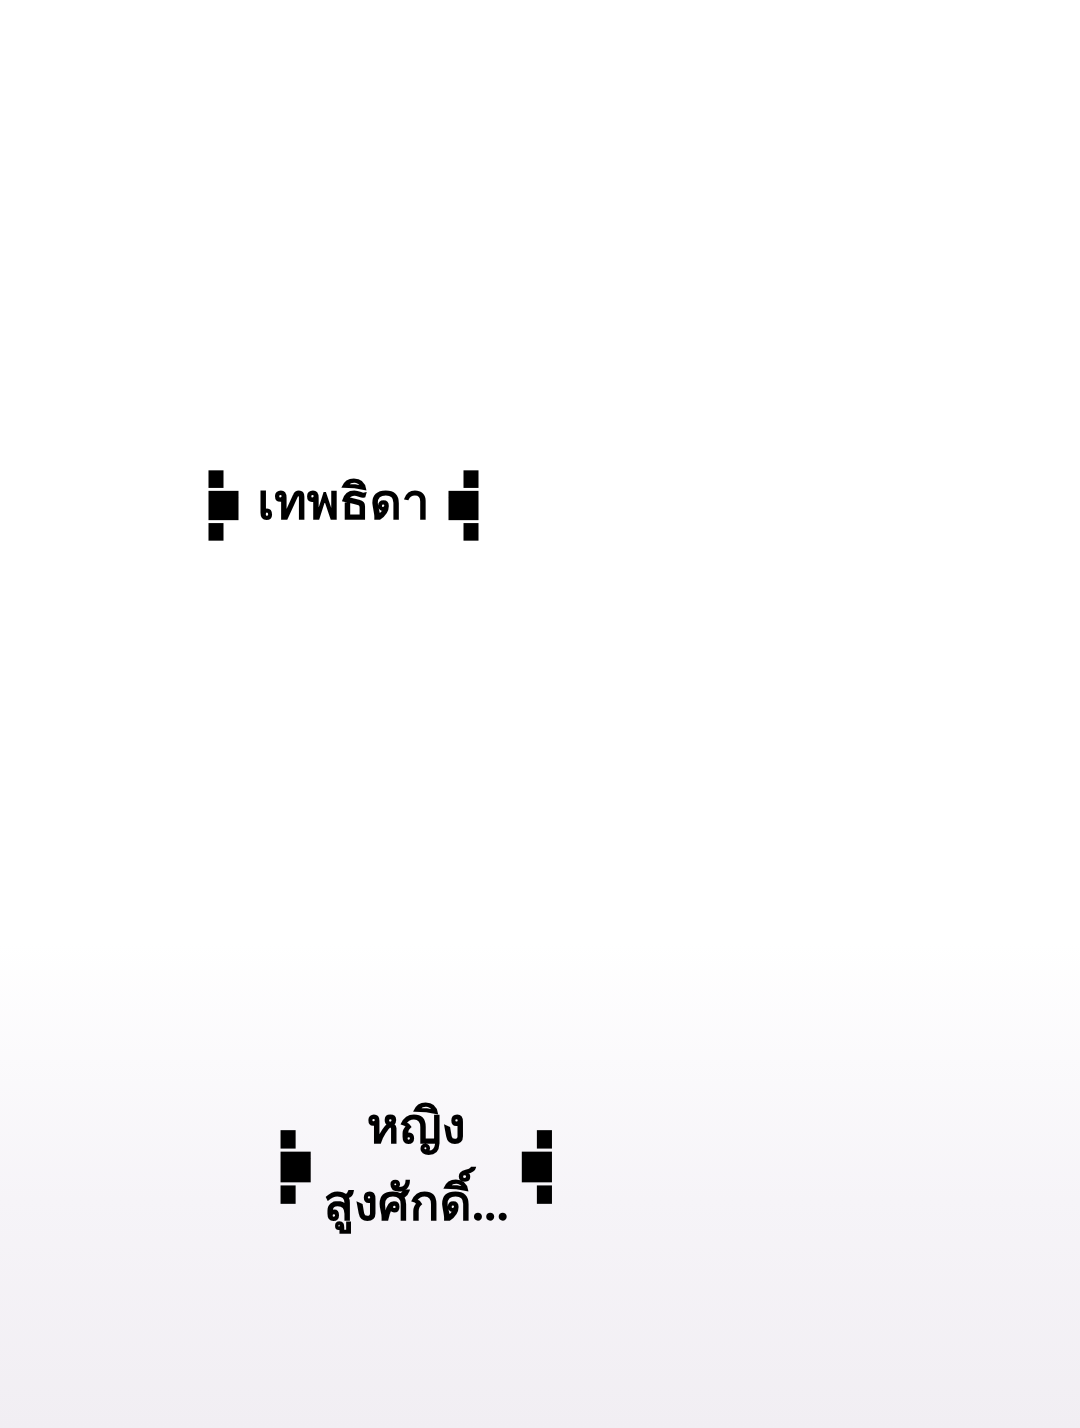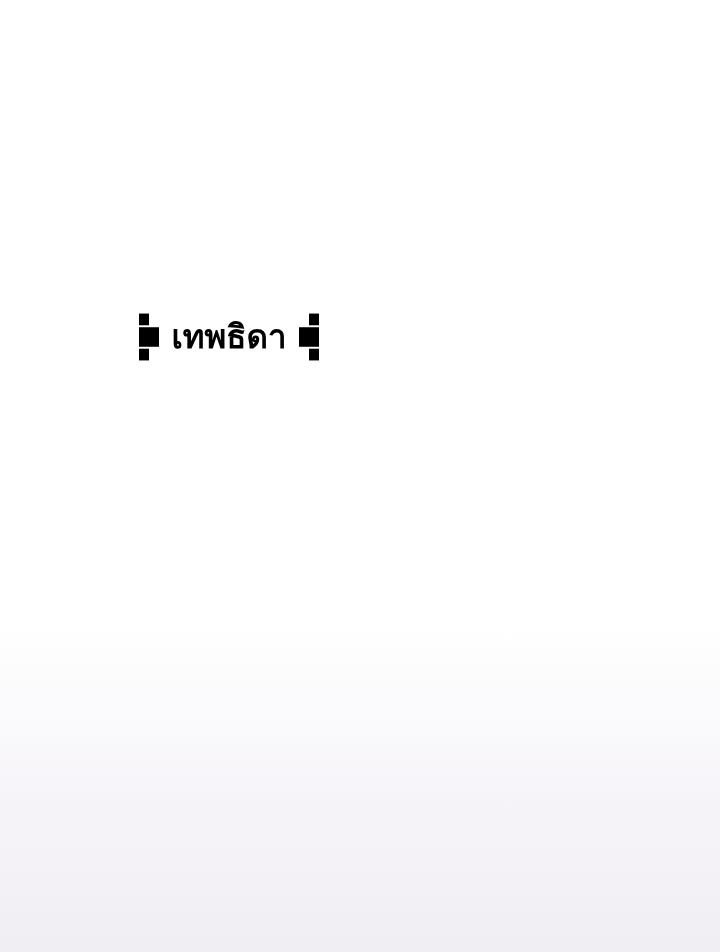--- a/index.html
+++ b/index.html
@@ -11,20 +11,21 @@
     height: 952px;
     overflow: hidden;
     font-family: "DejaVu Sans", sans-serif;
   }
   .stage {
     position: relative;
     width: 720px;
     height: 952px;
     
     background: linear-gradient(180deg, #ffffff 0%, #ffffff 66%, #f6f4f8 84%, #f1eef3 100%);
+    font-family: Liberation Serif, serif;
   }
   .label-box {
     position: absolute;
   }
   .label-box svg.frame {
     position: absolute;
     inset: 0;
     width: 100%;
     height: 100%;
     display: block;
@@ -84,14 +85,23 @@
   <div class="label-box" id="box1">
     <svg class="frame" viewBox="0 0 192 172" preserveAspectRatio="none">
       <use href="#frame-art"></use>
     </svg>
     <div class="caption" lang="th">
       <span>เทพธิดา</span>
     </div>
   </div>
 
 
+  <div class="label-box" id="box3">
+    <svg class="frame" viewBox="0 0 192 172" preserveAspectRatio="none">
+      <use href="#frame-art"></use>
+    </svg>
+    <div class="caption" lang="th">
+      <span>หญิง</span>
+      <span>สูงศักดิ์...</span>
+    </div>
+  </div>
 
 </div>
 
 </body></html>

